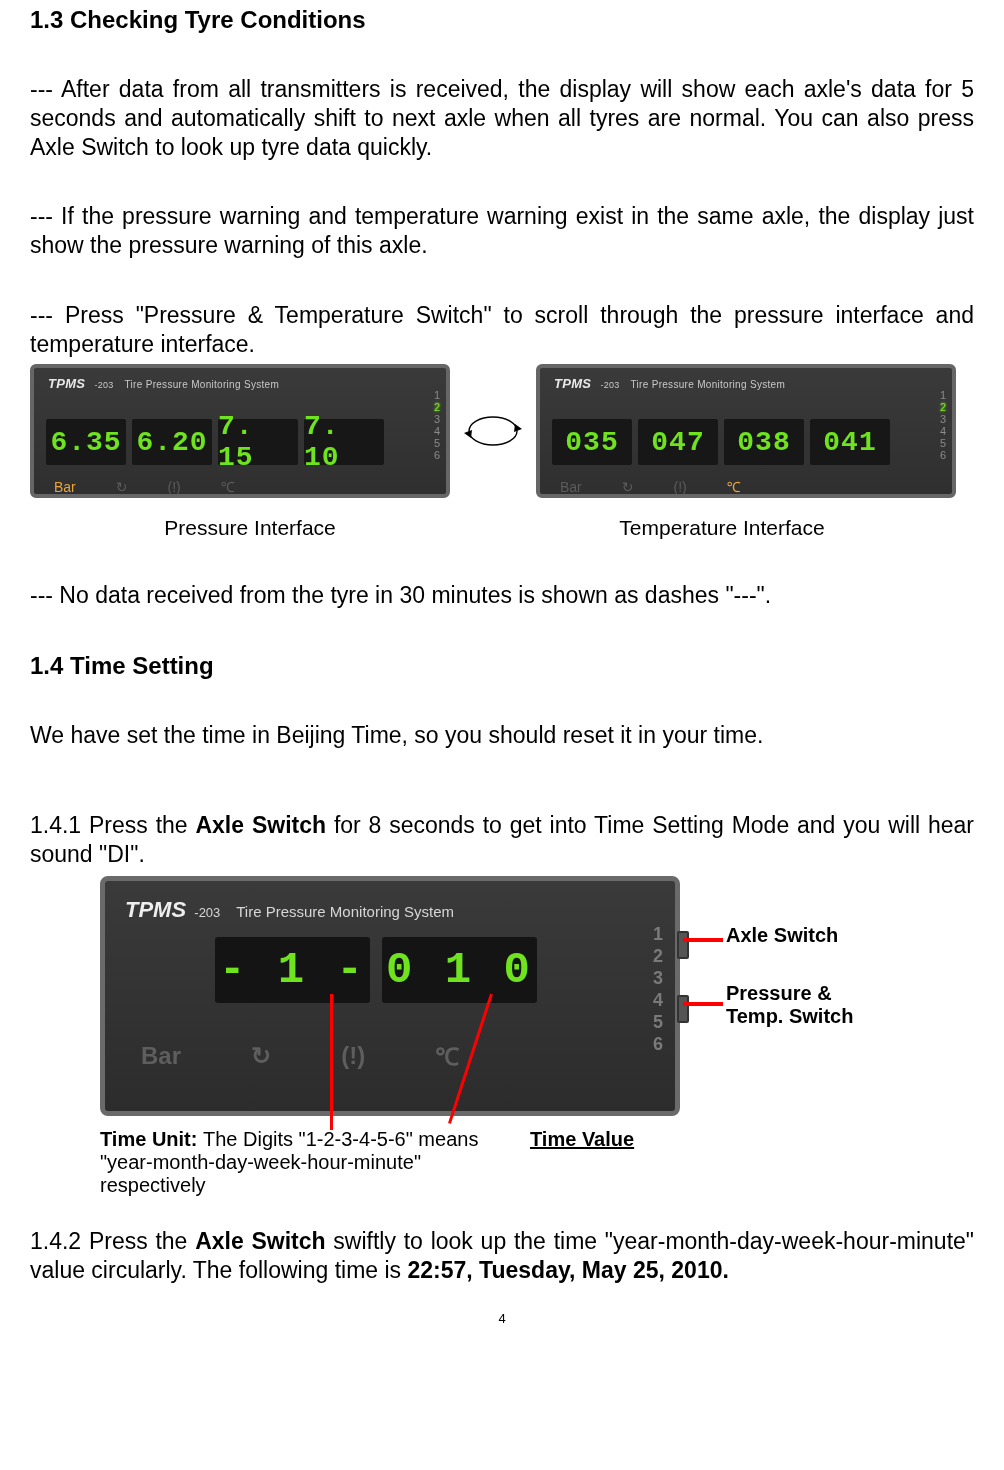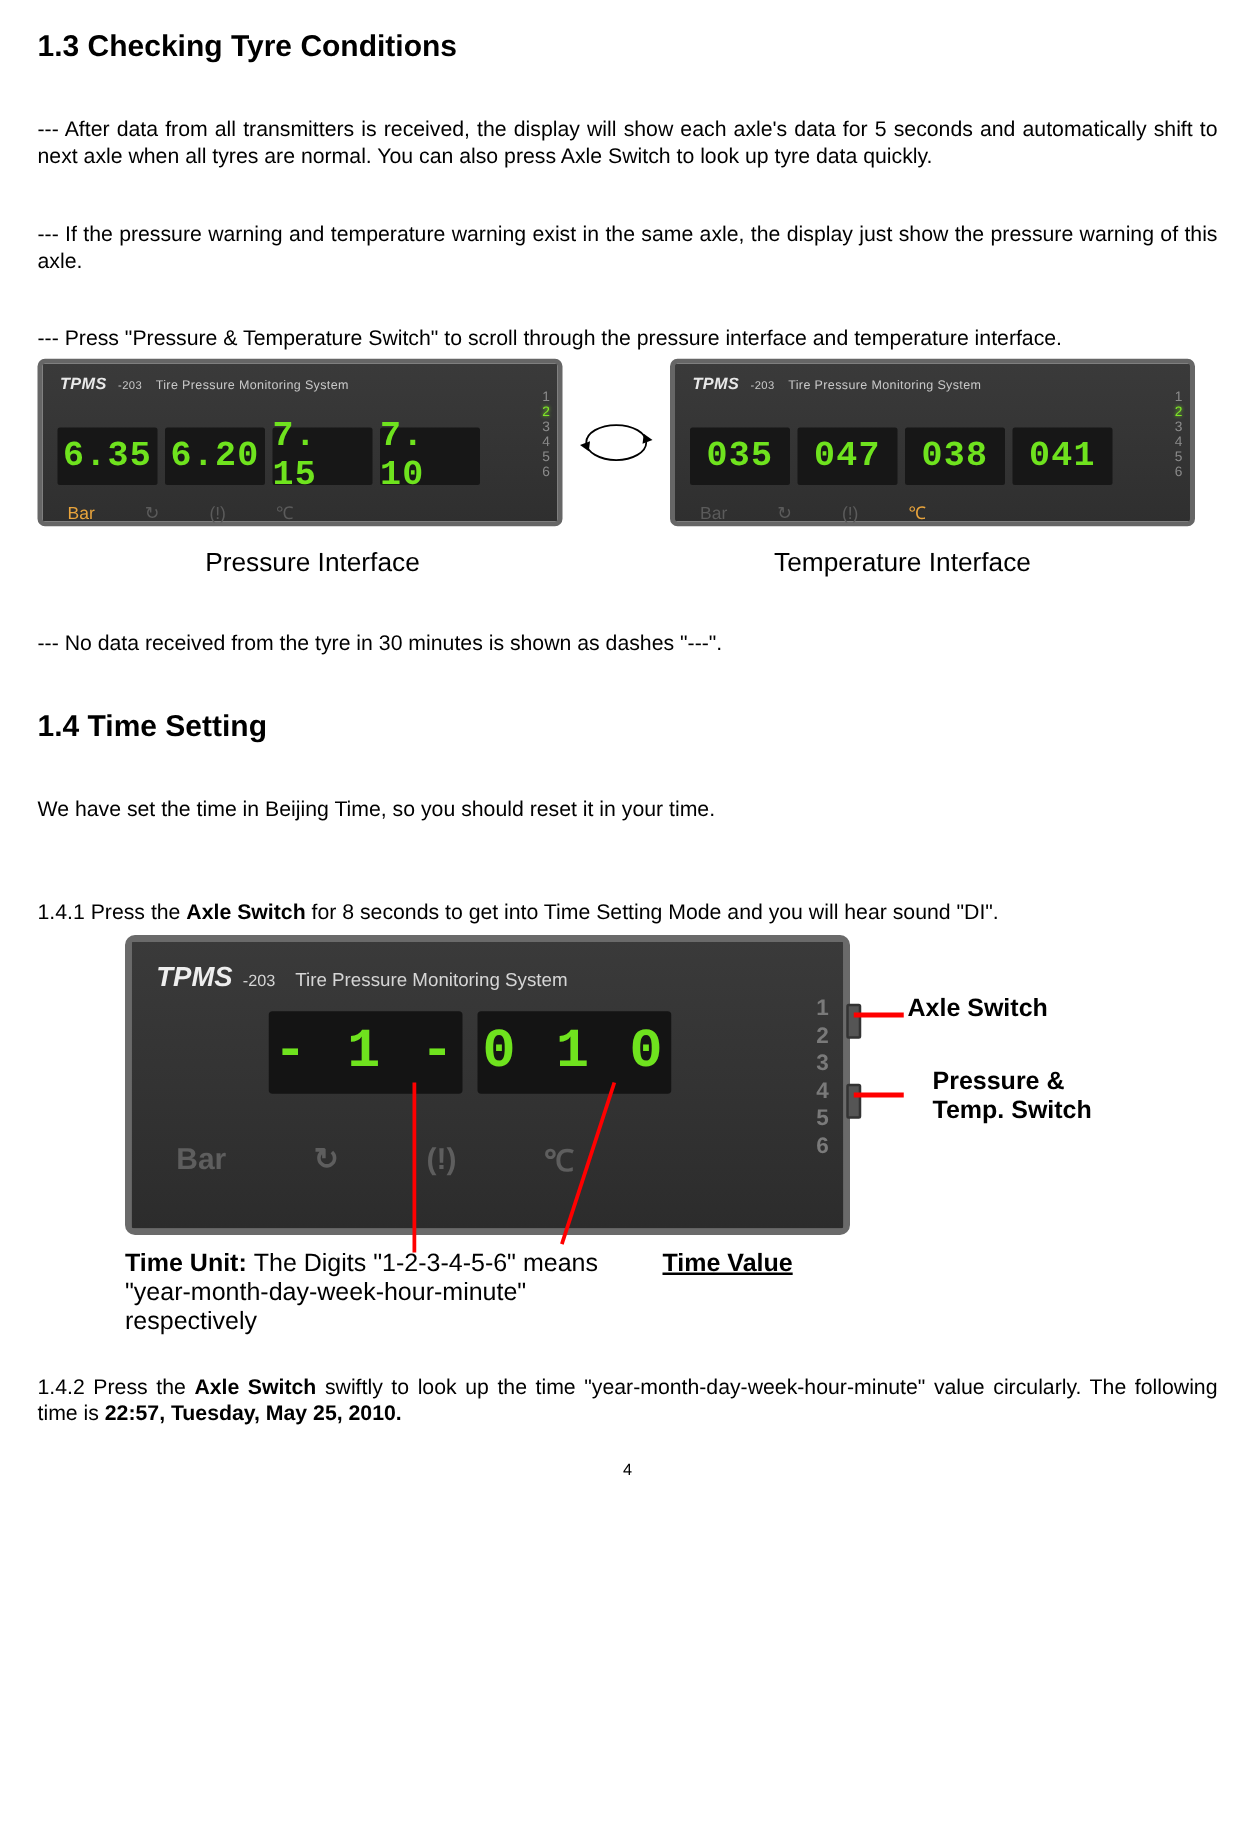--- a/index.html
+++ b/index.html
@@ -1,19 +1,19 @@
 <!DOCTYPE html>
 <html><head>
 <meta charset="utf-8">
 <style>
   * { box-sizing: border-box; margin: 0; padding: 0; }
   html, body { width: 1004px; background: #fff; font-family: Arial, Helvetica, sans-serif; color: #000; }
-  .page { width: 1004px; padding: 20px 30px 30px 30px; }
+  .page { width: 1004px; padding: 2px 30px 30px 30px; }
   h2 { font-size: 24px; font-weight: bold; margin: 4px 0 10px 0; }
-  .para { font-size: 17px; line-height: 1.25; text-align: justify; margin-top: 41px; }
+  .para { font-size: 23px; line-height: 1.25; text-align: justify; margin-top: 41px; }
   .section-gap { height: 38px; }
 
   
   .panel-row { display: flex; align-items: center; justify-content: flex-start; gap: 8px; margin: 6px 0 2px 0; }
   .panel { width: 420px; height: 134px; background: linear-gradient(#3a3a3a,#2f2f2f); border: 4px solid #666; border-radius: 6px; position: relative; padding: 6px 8px 6px 8px; color: #bbb; display: flex; flex-direction: column; }
   .panel .topline { font-size: 10px; color: #c8c8c8; letter-spacing: 0.3px; margin: 2px 0 4px 6px; }
   .panel .topline .brand { font-style: italic; font-weight: bold; font-size: 13px; color: #e8e8e8; margin-right: 6px; }
   .panel .topline .model { font-size: 9px; margin-right: 8px; }
   .panel .digits-row { display: flex; align-items: center; gap: 6px; margin-left: 4px; }
   .panel .digit-block { width: 80px; height: 46px; background: #171717; border-radius: 2px; display: flex; align-items: center; justify-content: center; font-family: "Courier New", monospace; font-size: 28px; font-weight: bold; color: #6fe31e; letter-spacing: 1px; margin-top: 24px; }
@@ -172,21 +172,21 @@
         <div class="btn"></div>
       </div>
     </div>
 
     <div class="anno-line" style="left:583px; top:62px; width:40px; height:4px;"></div>
     <div class="anno-line" style="left:583px; top:126px; width:40px; height:4px;"></div>
     <div class="anno-line" style="left:230px; top:118px; width:3px; height:136px;"></div>
     <div class="anno-line" style="left:390px; top:118px; width:3px; height:136px; transform:rotate(18deg); transform-origin:top;"></div>
 
     <div class="anno-label" style="left:626px; top:48px;">Axle Switch</div>
-    <div class="anno-label" style="left:646px; top:106px;">
+    <div class="anno-label" style="left:626px; top:106px;">
       <span>Pressure &amp;</span><br><span>Temp. Switch</span>
     </div>
     <div class="anno-label" style="left:430px; top:252px;text-decoration:underline;">Time Value</div>
     <div class="anno-caption" style="left:0px; top:252px; width:420px;">
       <span class="b">Time Unit: </span><span>The Digits "1-2-3-4-5-6" means</span><br>
       <span>"year-month-day-week-hour-minute" respectively</span>
     </div>
   </div>
 
   <p class="para">

